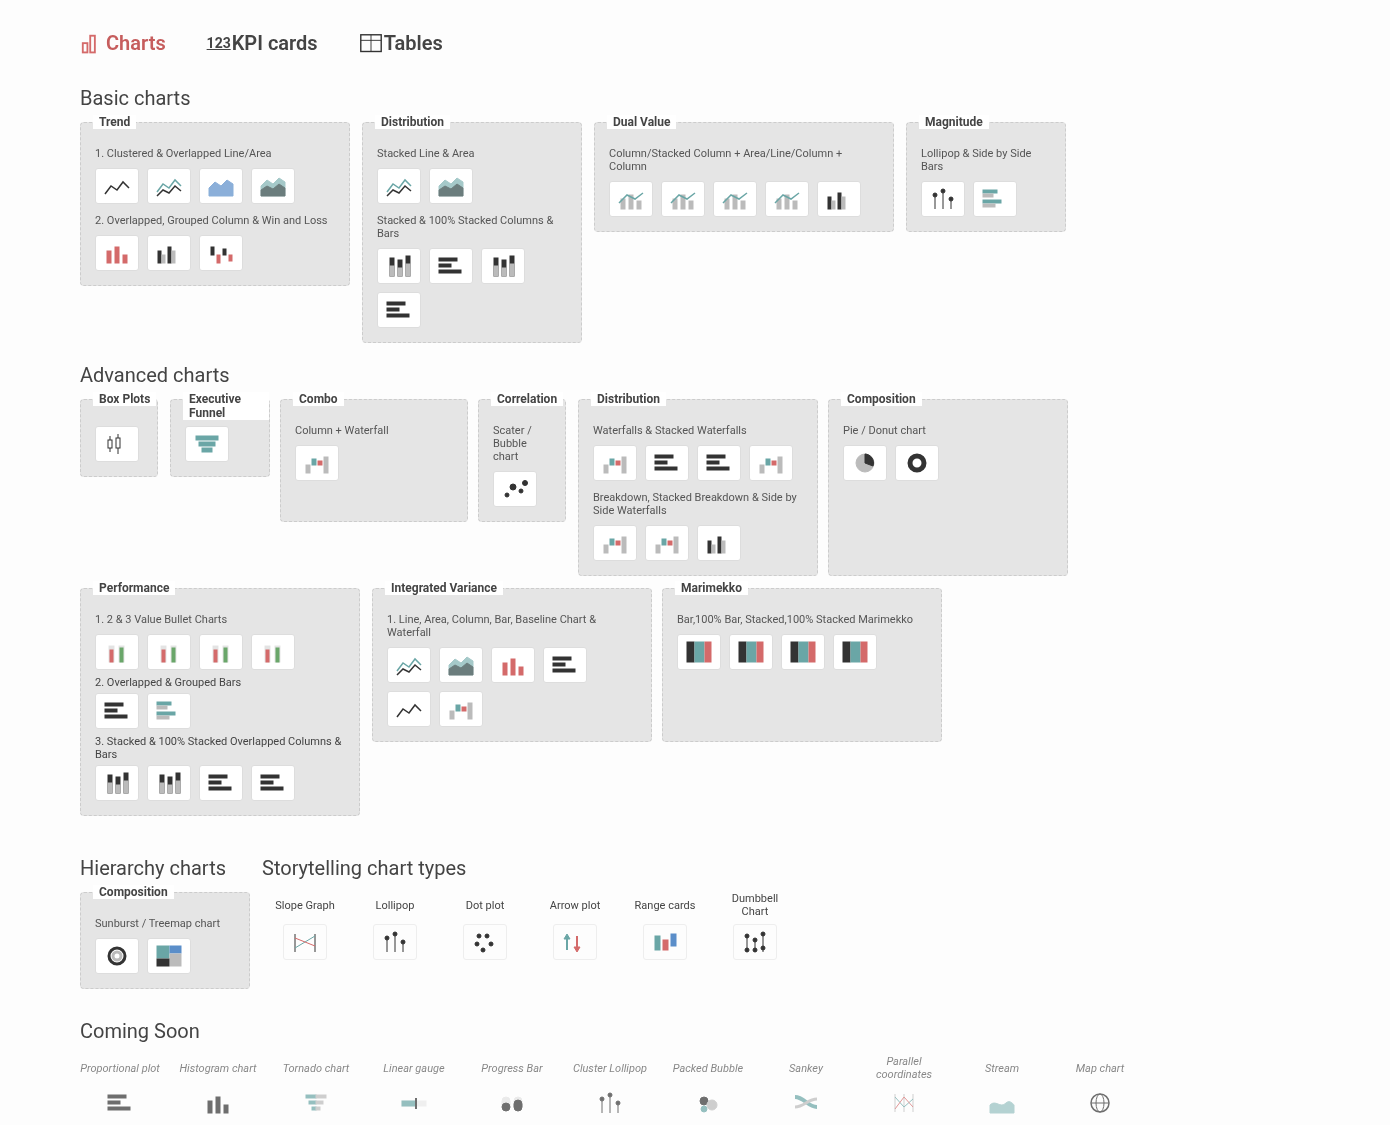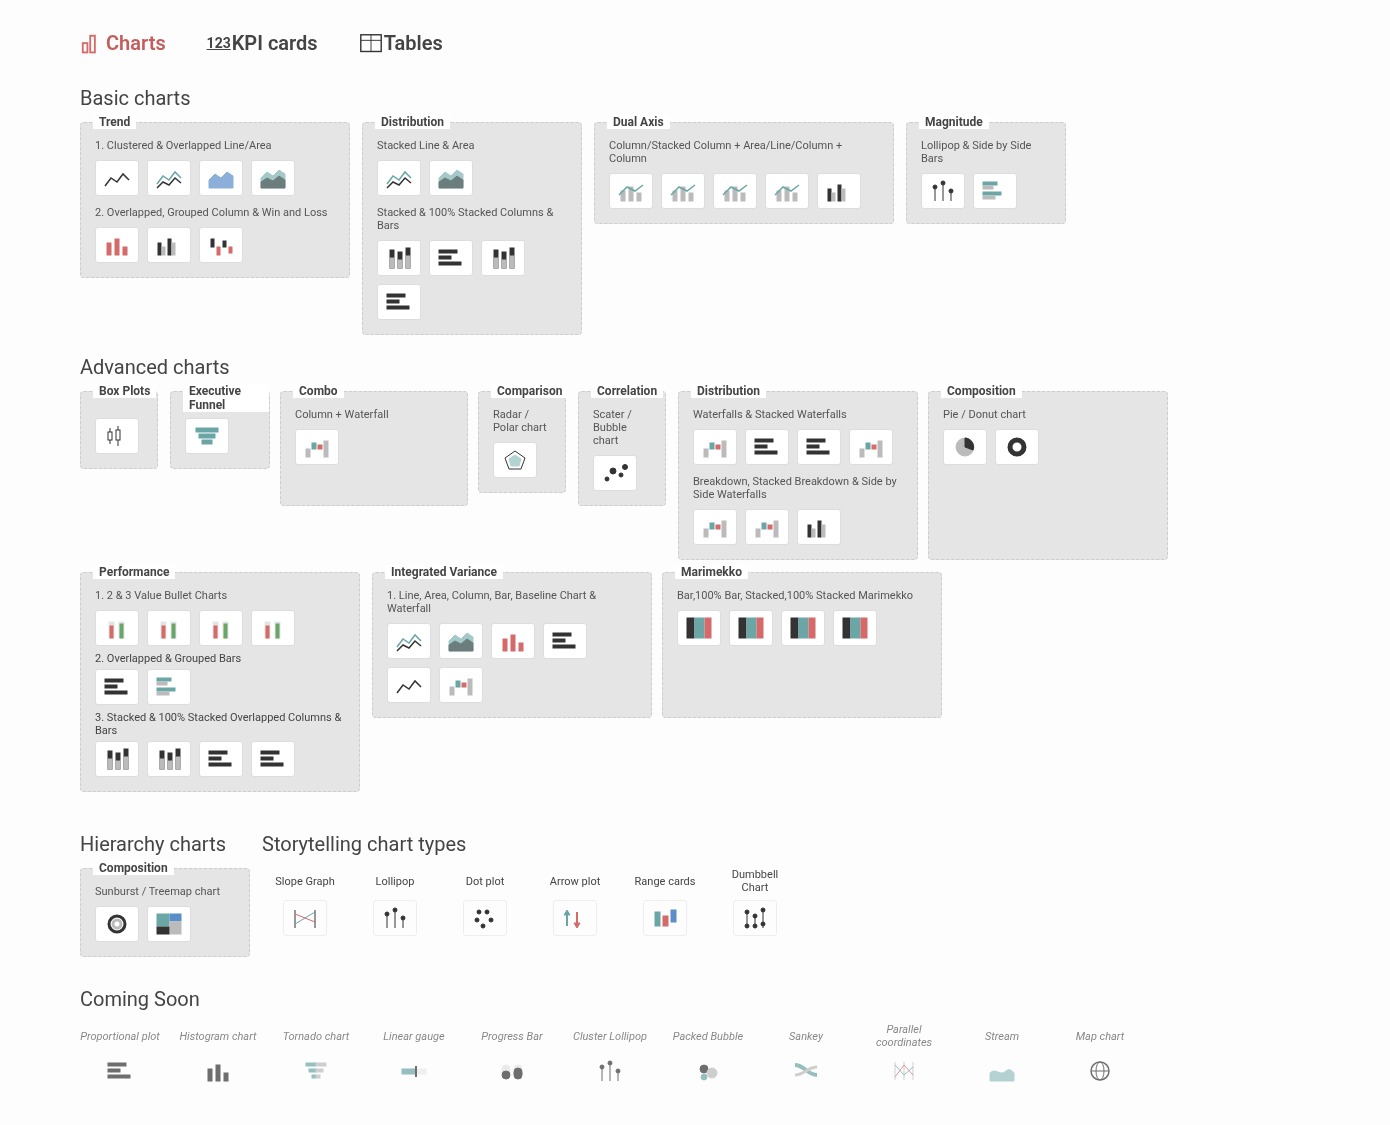--- a/index.html
+++ b/index.html
@@ -11,21 +11,21 @@
 .tab.active .tab-label { color: #c65d5d; }
 .tab-icon { width: 26px; height: 26px; display: flex; align-items: center; justify-content: center; }
 
 
 .section-title { font-size: 20px; color: #444; margin: 20px 0 12px; font-weight: 400; }
 .row { display: flex; gap: 12px; flex-wrap: wrap; align-items: flex-start; }
 
 
 .group { border: 1px dashed #ccc; border-radius: 4px; padding: 12px 14px 14px; position: relative; background: #e5e5e5; }
 .group-title { position: absolute; top: -8px; left: 12px; background: #fff; padding: 0 6px; font-size: 12px; font-weight: 700; color: #444; }
-.group-sub { font-size: 11px; color: #555; margin: 4px 0 8px; }
+.group-sub { font-size: 11px; color: #555; margin: 12px 0 8px; }
 .group-section-sub { font-size: 11px; color: #444; margin: 6px 0 4px; }
 
 
 .tiles { display: flex; gap: 8px; flex-wrap: wrap; }
 .tile { width: 44px; height: 36px; border: 1px solid #ddd; border-radius: 3px; background: #fff; display: flex; align-items: center; justify-content: center; cursor: pointer; }
 .tile svg { width: 30px; height: 24px; }
 
 
 .story-items { display: flex; gap: 20px; margin-left: 8px; }
 .story-item { width: 70px; text-align: center; }
@@ -368,21 +368,21 @@
         </div>
       <div class="tile">
           <svg viewBox="0 0 28 24">
             <use href="#g-bars"></use>
           </svg>
         </div>
     </div>
   </div>
 
   <div class="group" style="width:300px">
-    <div class="group-title">Dual Axis</div>
+    <div class="group-title">Dual Value</div>
     <div class="group-sub">Column/Stacked Column + Area/Line/Column + Column</div>
     <div class="tiles">
       <div class="tile">
           <svg viewBox="0 0 28 24">
             <use href="#g-colarea"></use>
           </svg>
         </div>
       <div class="tile">
           <svg viewBox="0 0 28 24">
             <use href="#g-colarea"></use>
@@ -456,31 +456,20 @@
       <div class="tiles">
           <div class="tile">
             <svg viewBox="0 0 28 24">
               <use href="#g-waterfall"></use>
             </svg>
           </div>
         </div>
     </div>
     <div class="row">
       <div class="group" style="width:88px">
-        <div class="group-title">Comparison</div>
-        <div class="group-sub">Radar / Polar chart</div>
-        <div class="tiles">
-            <div class="tile">
-              <svg viewBox="0 0 28 24">
-                <use href="#g-radar"></use>
-              </svg>
-            </div>
-          </div>
-      </div>
-      <div class="group" style="width:88px">
         <div class="group-title">Correlation</div>
         <div class="group-sub">Scater / Bubble chart</div>
         <div class="tiles">
             <div class="tile">
               <svg viewBox="0 0 28 24">
                 <use href="#g-scatter"></use>
               </svg>
             </div>
           </div>
       </div>

